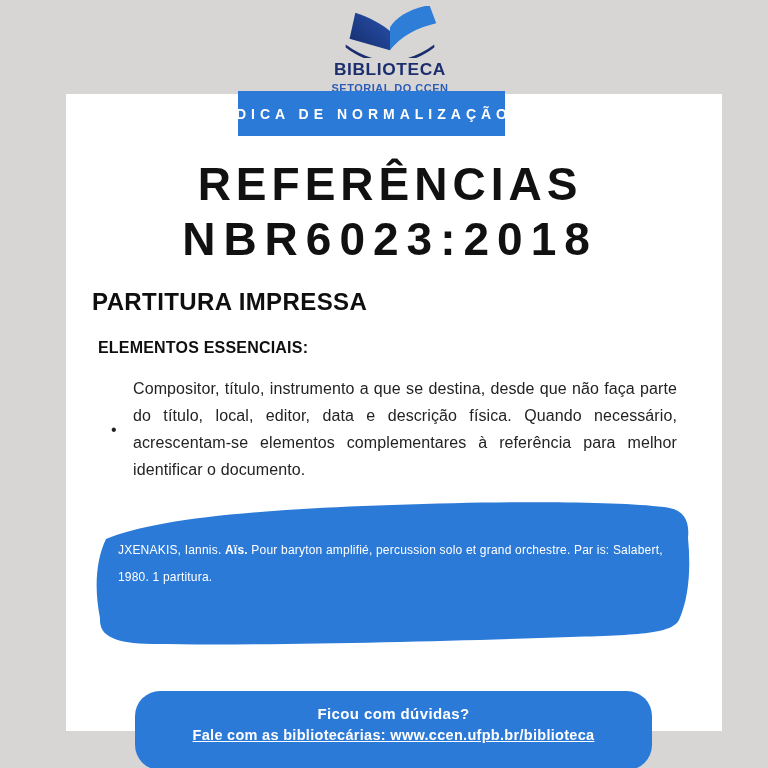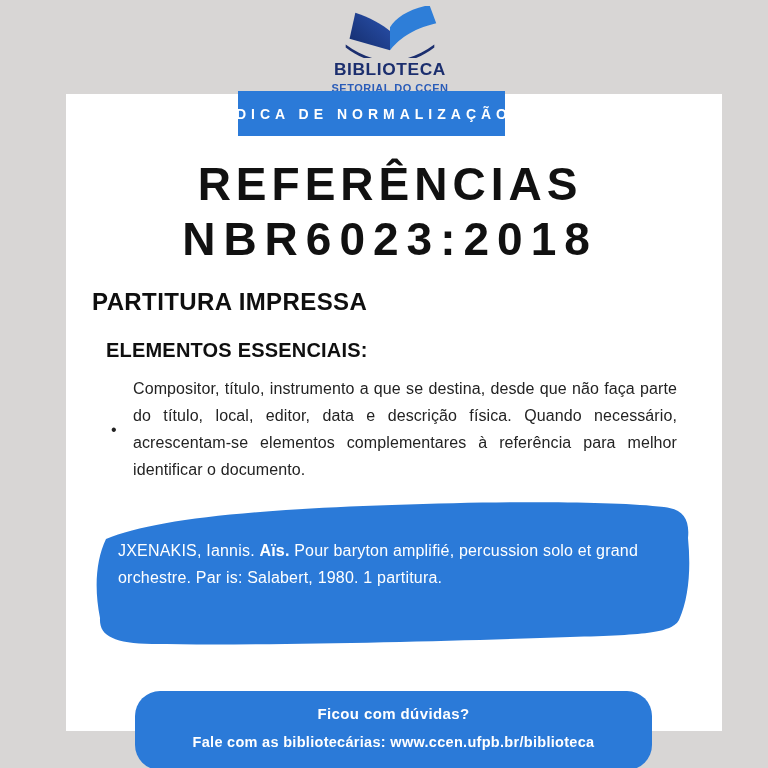--- a/index.html
+++ b/index.html
@@ -52,21 +52,21 @@
     color:var(--title-black);font-weight:700;transform:translateX(6px);
   }
   .title-line1{font-size:46px;letter-spacing:5px;line-height:55px;white-space:nowrap;}
   .title-line2{font-size:46px;letter-spacing:8px;line-height:55px;white-space:nowrap;}
   .section-heading{
     position:absolute;left:92px;top:288px;
     font-size:24px;font-weight:700;color:#0f0f0f;letter-spacing:.4px;
   }
   .essentials-heading{
     position:absolute;left:98px;top:339px;
-    font-size:20px;font-weight:700;color:#0f0f0f;letter-spacing:.2px;margin-left:8px;
+    font-size:16px;font-weight:700;color:#0f0f0f;letter-spacing:.2px;
   }
   .bullet-item{
     position:absolute;left:111px;top:375px;width:566px;
     display:flex;
     align-items:center;
   }
   .bullet-marker{
     width:22px;flex:0 0 22px;font-size:16px;line-height:27px;color:#222;
   }
   .bullet-marker::before{content:"\2022";}
@@ -74,31 +74,31 @@
     flex:1;font-size:16px;line-height:27px;color:#232323;
     text-align:justify;letter-spacing:.1px;
   }
   .example-shape{
     position:absolute;left:92px;top:498px;width:601px;height:150px;
   }
   .example-block{
     position:absolute;left:118px;top:537px;width:562px;color:var(--white);
   }
   .example-label{font-size:16px;line-height:27px;letter-spacing:.2px;}
-  .example-citation{font-size:16px;line-height:27px;letter-spacing:.2px;}
+  .example-citation{font-size:12px;line-height:27px;letter-spacing:.2px;}
   .example-citation .cite-bold{font-weight:700;}
   .footer-bar{
     position:absolute;left:135px;top:691px;width:517px;height:79px;
     background:var(--accent-blue);text-align:center;color:var(--white);border-radius:25px;
   }
   .footer-question{
     margin-top:14px;font-size:15px;font-weight:700;letter-spacing:.4px;
   }
   .footer-contact{
-    margin-top:12px;font-size:14.5px;font-weight:700;letter-spacing:.3px;
+    margin-top:5px;font-size:14.5px;font-weight:700;letter-spacing:.3px;text-decoration:underline;
   }
 </style>
 </head>
 <body>
 
 <div class="card"></div>
 
 <div class="logo">
   <svg class="logo-book" viewBox="0 0 104 54" aria-hidden="true">
     <defs>

